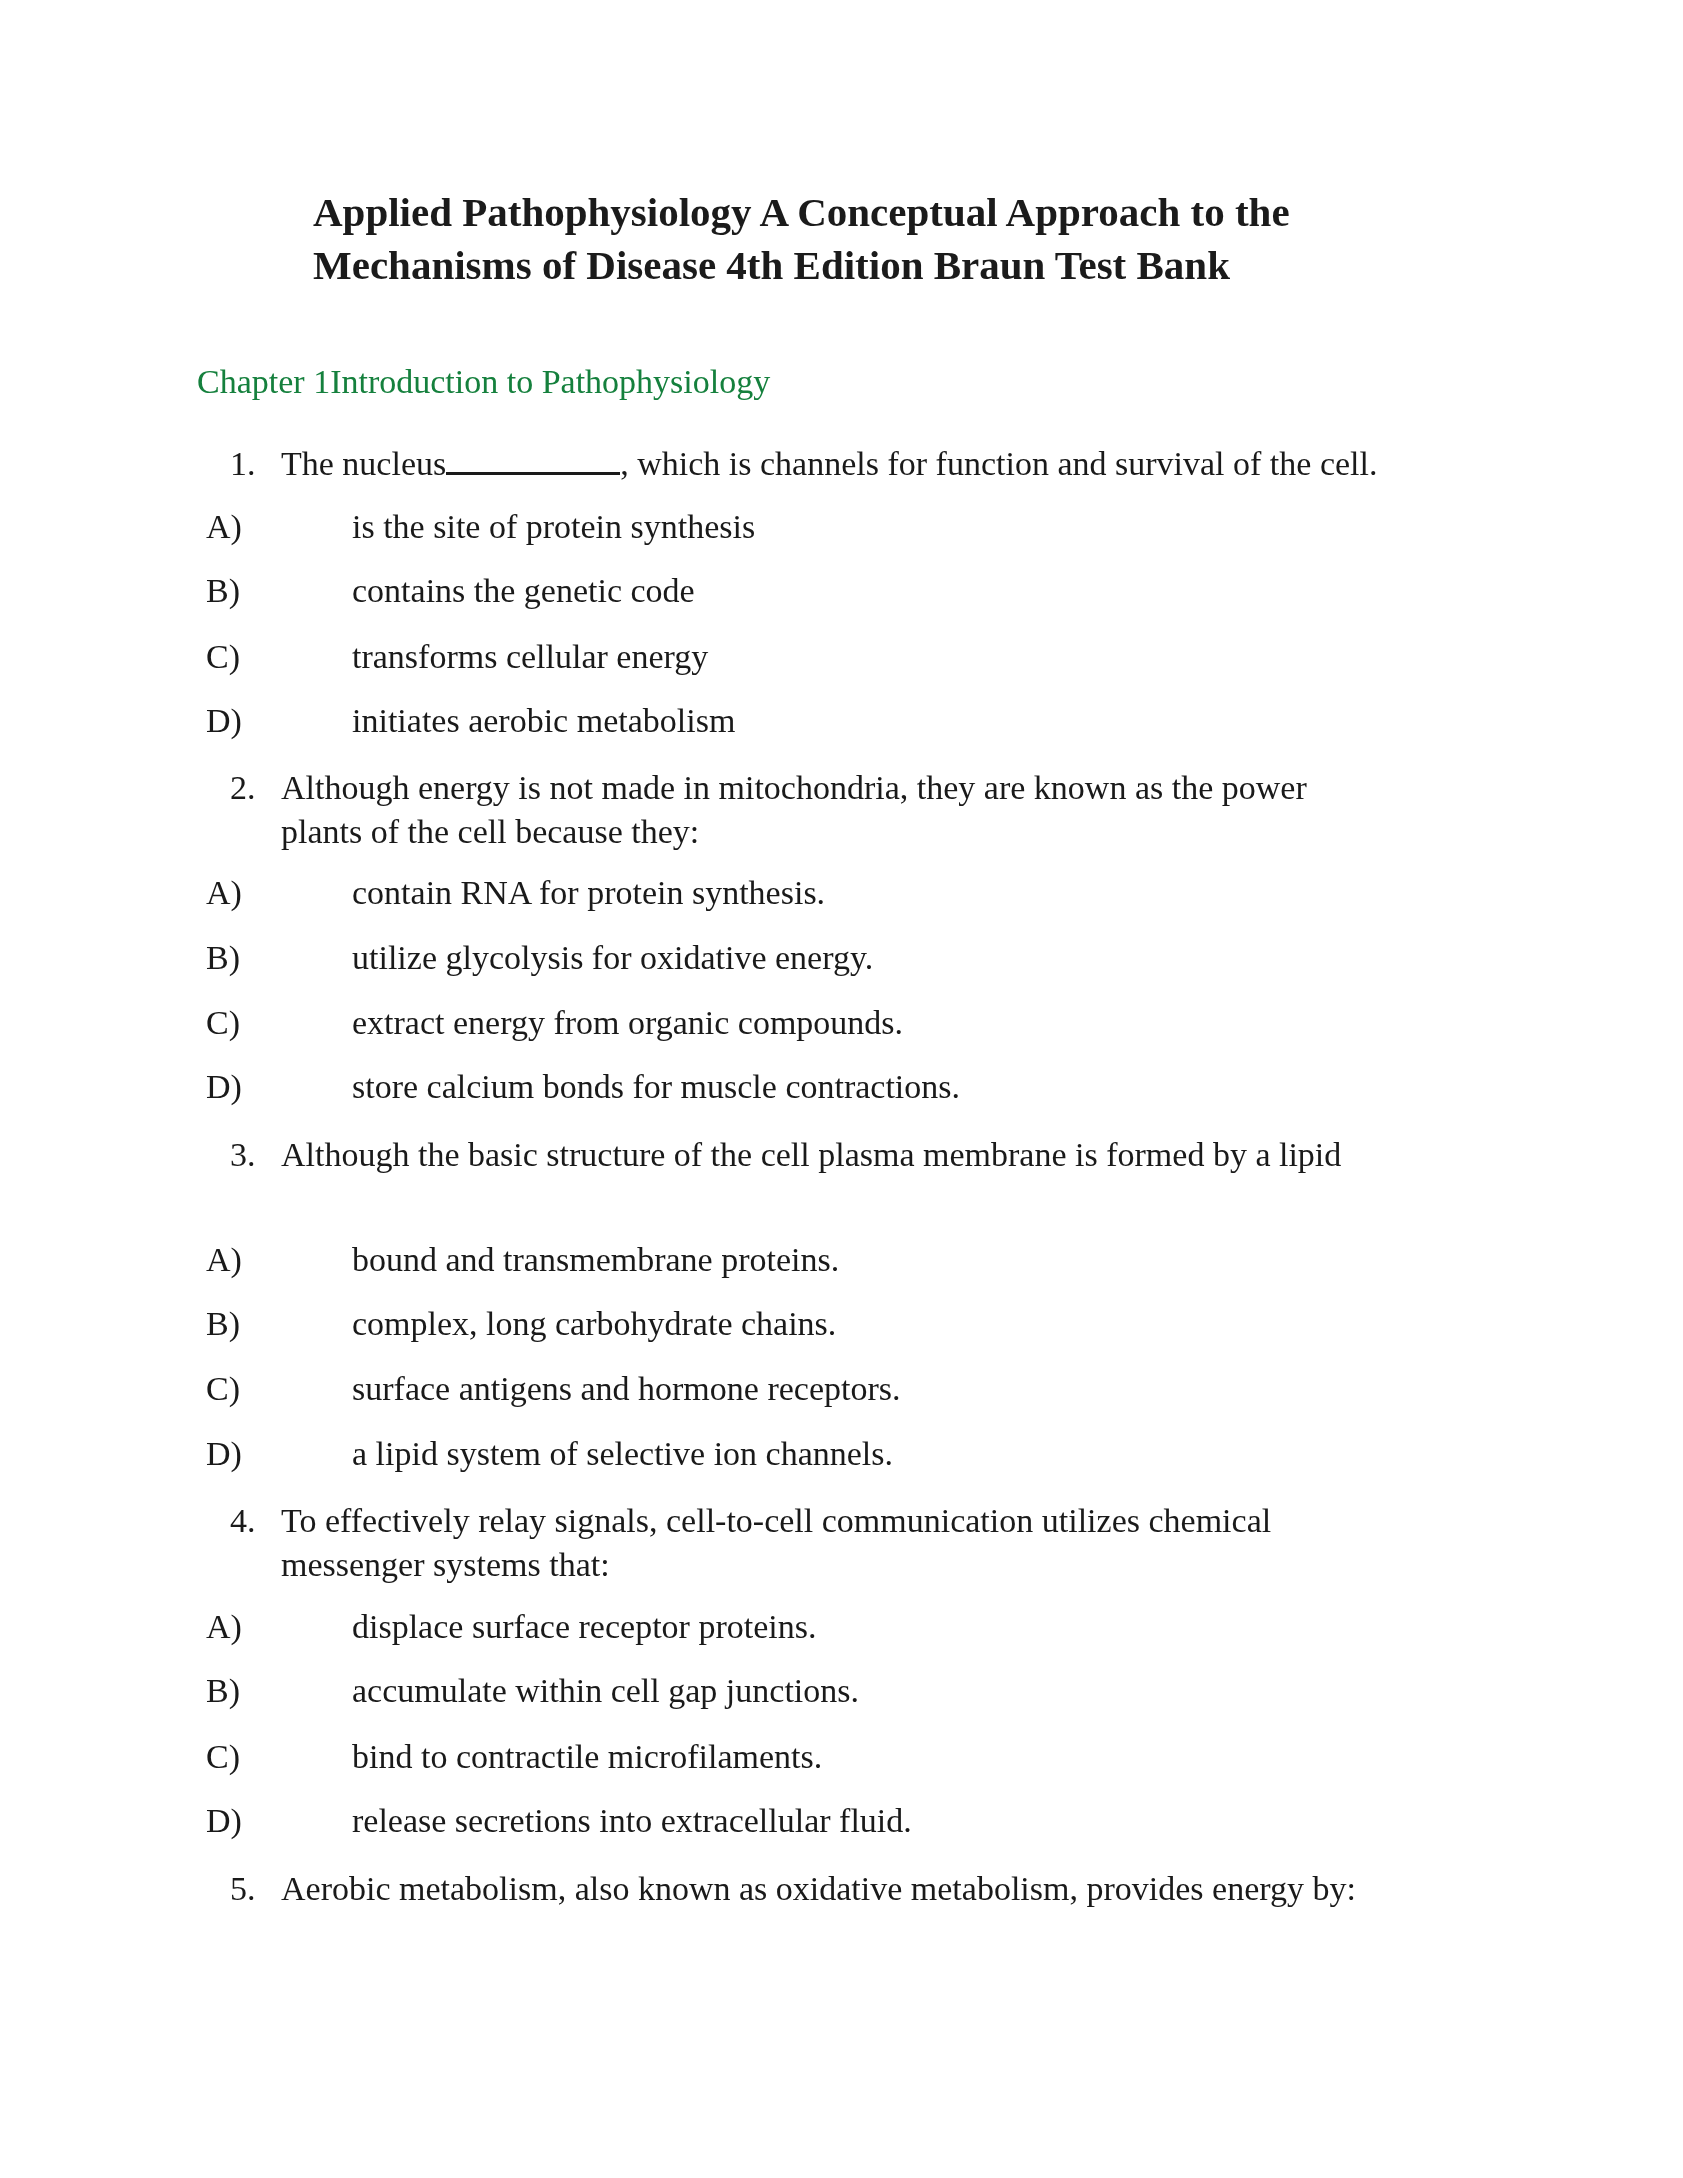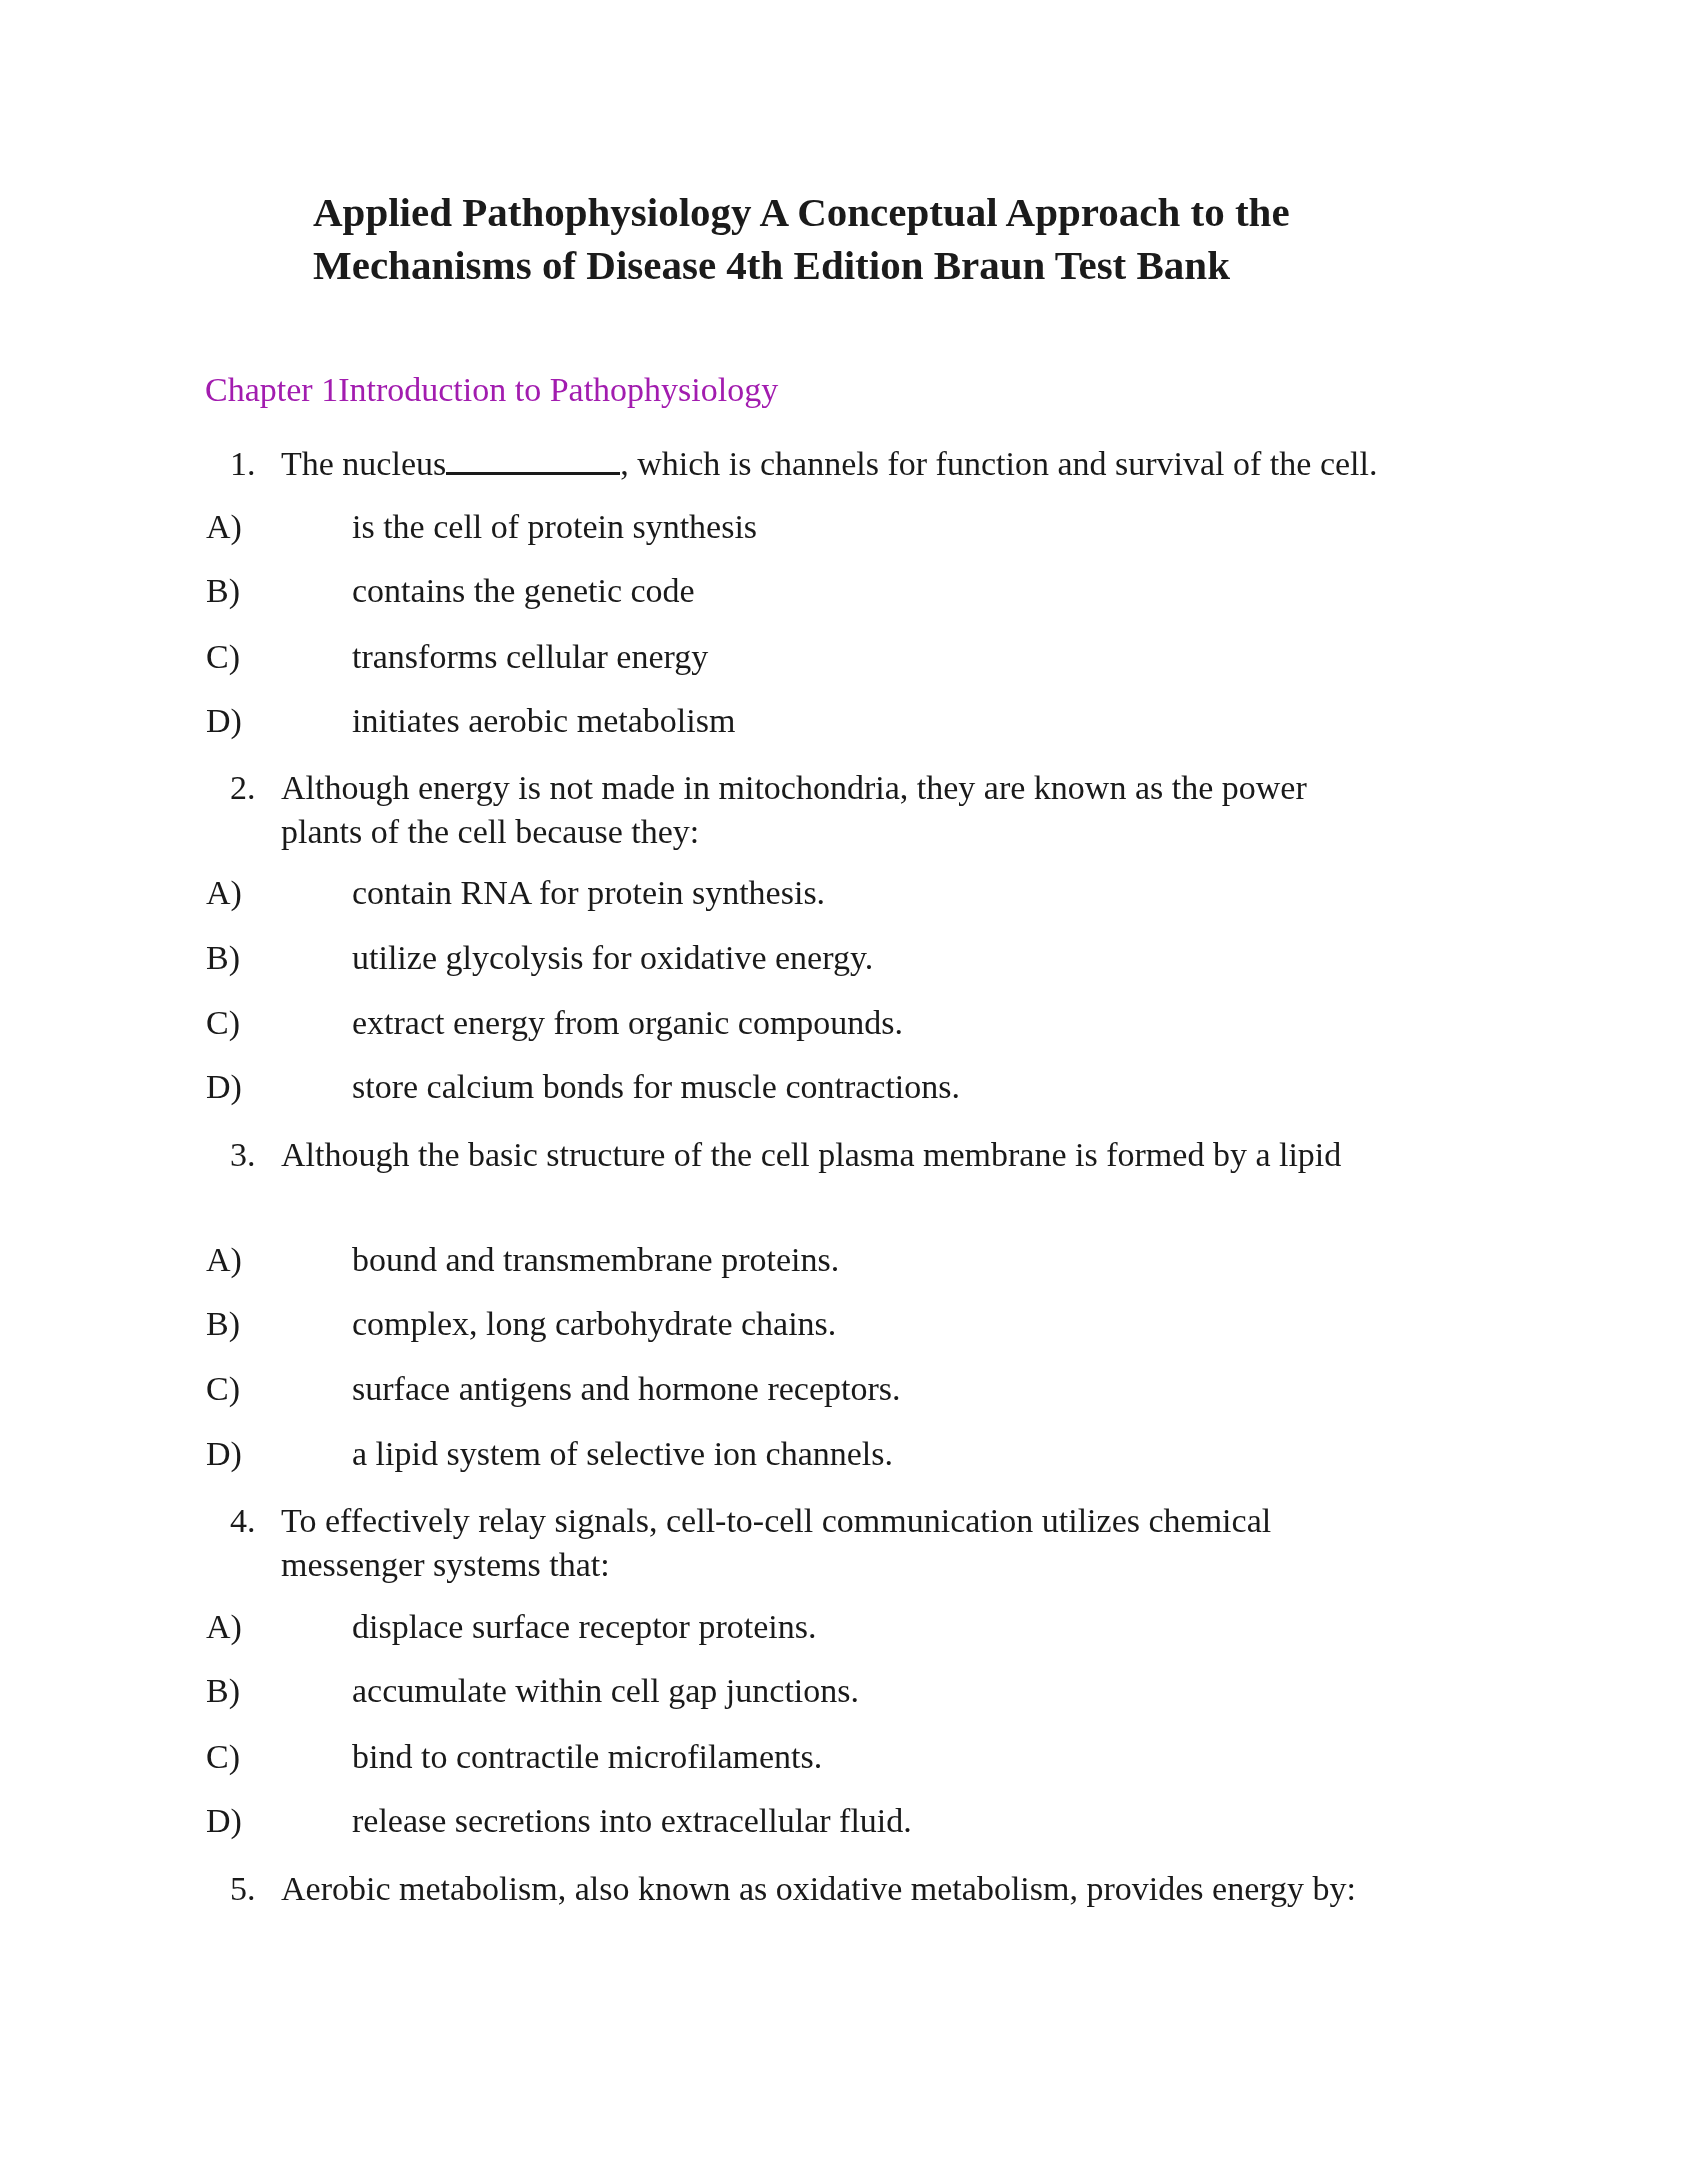--- a/index.html
+++ b/index.html
@@ -33,22 +33,22 @@
       line-height: 53px;
       color: #1b1b1b;
       margin: 0;
     }
     .chapter-heading {
       position: absolute;
       left: 197px;
       top: 362px;
       font-size: 34px;
       line-height: 40px;
-      color: #a21caf;
-      margin: 8px;
+      color: #15803d;
+      margin: 0;
     }
     .q-stem {
       position: absolute;
       left: 230px;
       font-size: 34px;
       line-height: 44px;
       color: #1a1a1a;
       width: 1228px;
     }
     .q-num {
@@ -101,21 +101,21 @@
   <div class="chapter-heading">Chapter 1Introduction to Pathophysiology</div>
 
   <div class="q-stem" style="top:442px;">
     <span class="q-num">1.</span>
     <span class="q-text" style="white-space:nowrap;">
       <span>The nucleus</span><span class="blank"></span><span>, which is channels for function and survival of the cell.</span>
     </span>
   </div>
   <div class="opt" style="top:507px;">
     <span class="opt-letter">A)</span>
-    <span class="opt-text">is the cell of protein synthesis</span>
+    <span class="opt-text">is the site of protein synthesis</span>
   </div>
   <div class="opt" style="top:571px;">
     <span class="opt-letter">B)</span>
     <span class="opt-text">contains the genetic code</span>
   </div>
   <div class="opt" style="top:637px;">
     <span class="opt-letter">C)</span>
     <span class="opt-text">transforms cellular energy</span>
   </div>
   <div class="opt" style="top:701px;">

